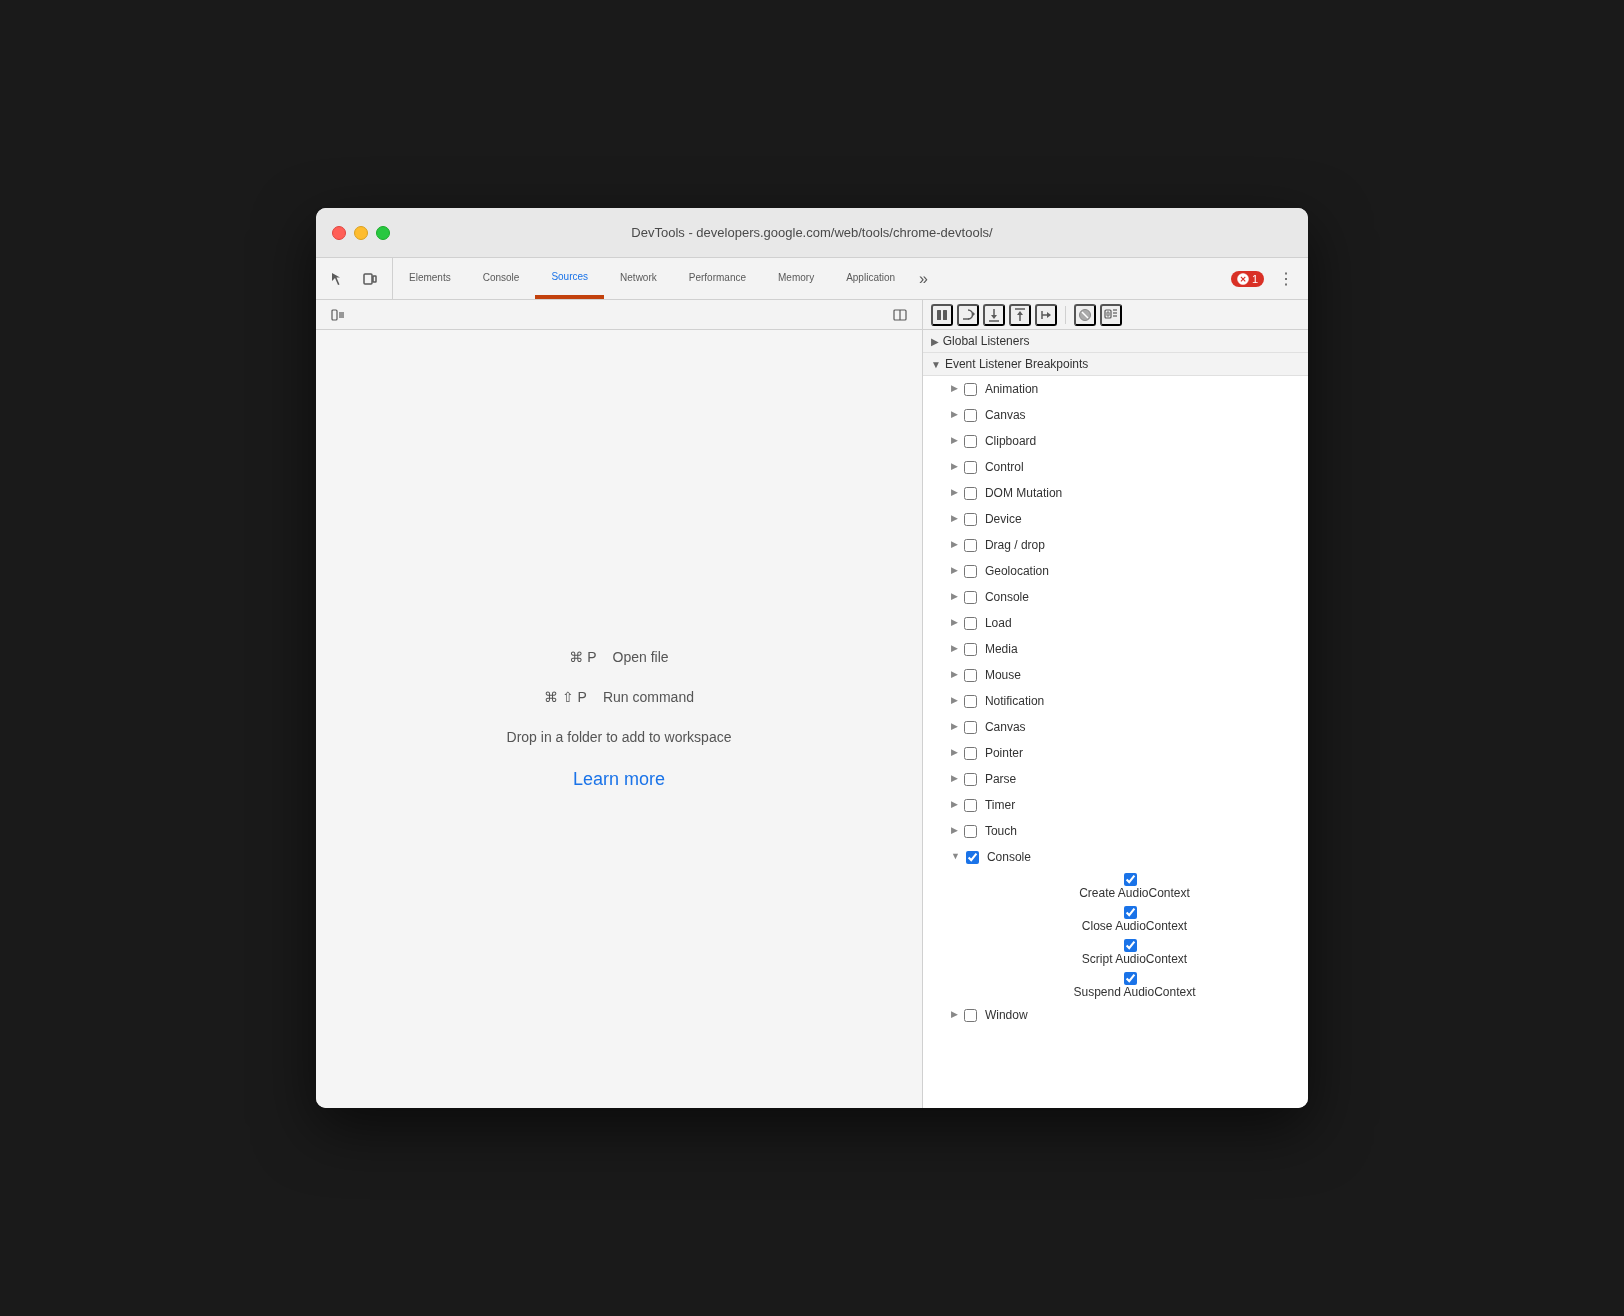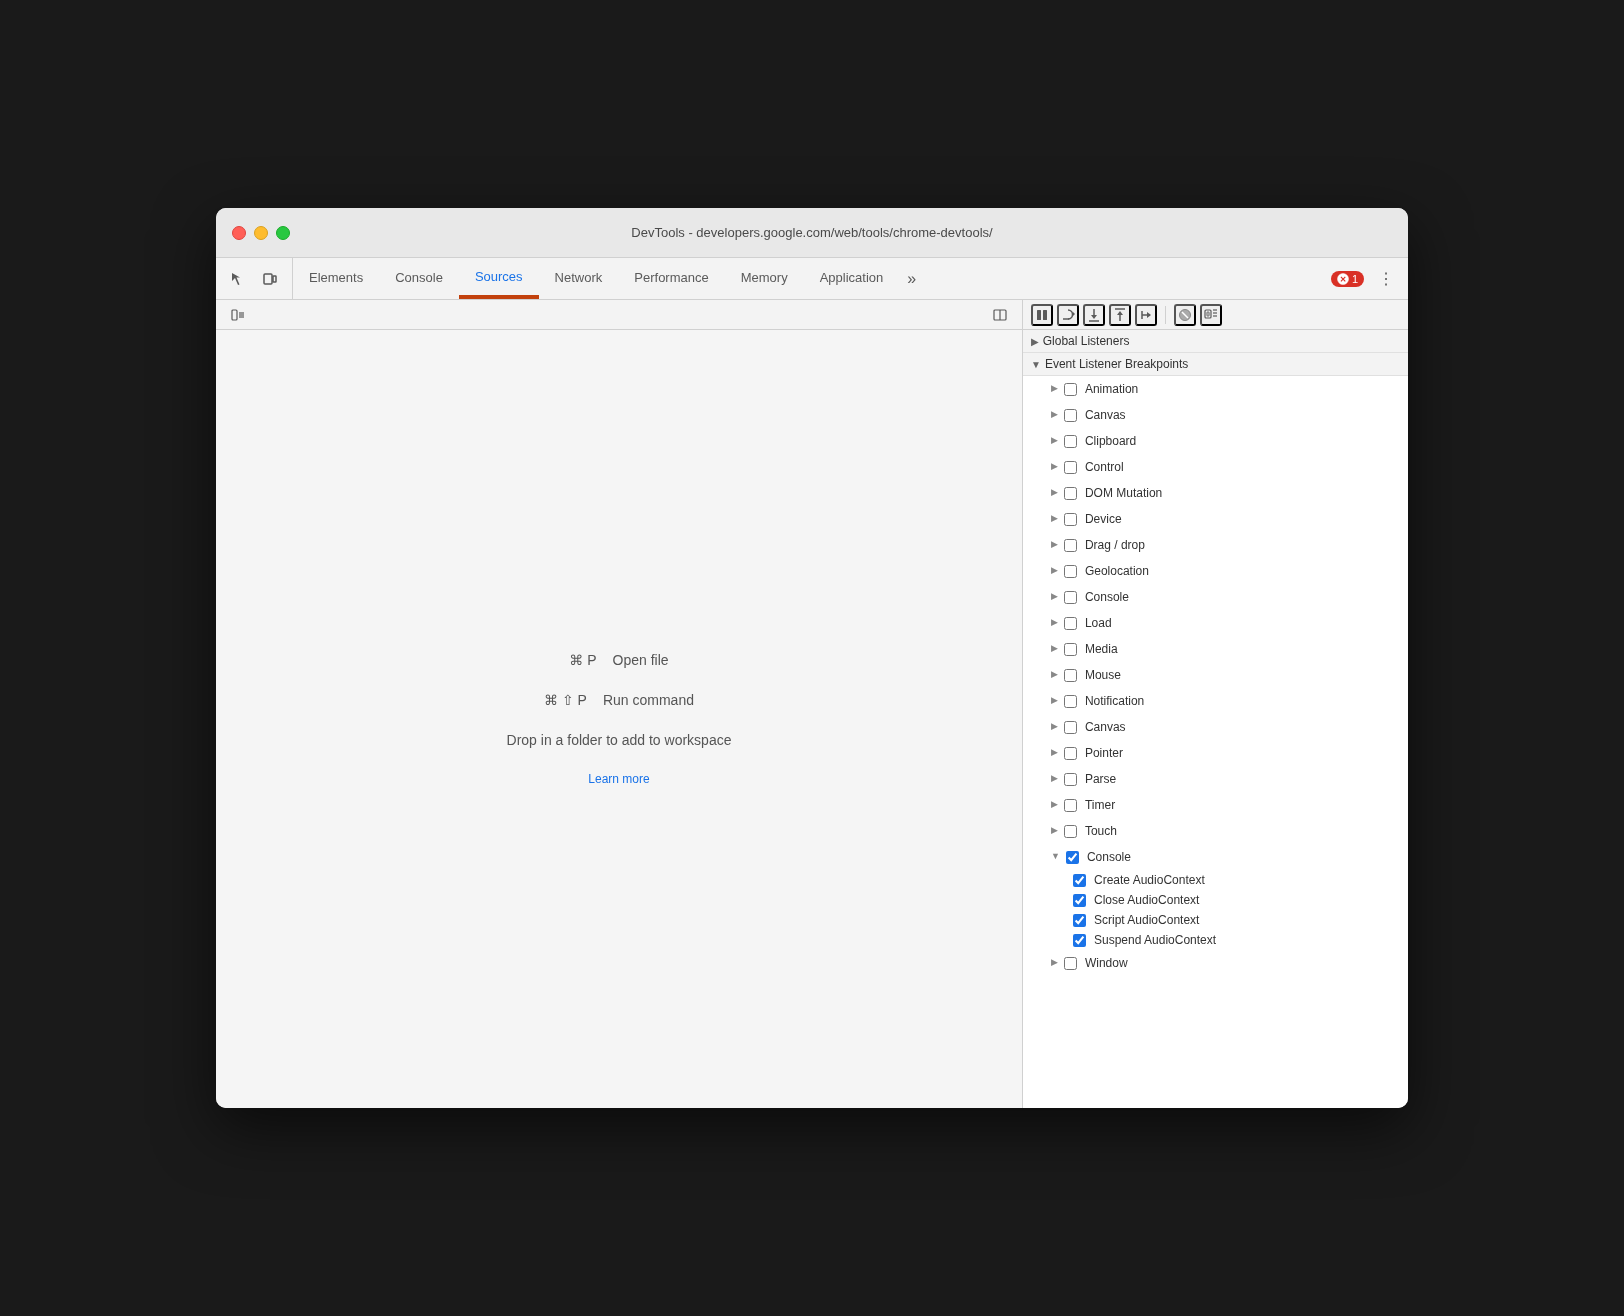--- a/index.html
+++ b/index.html
@@ -5,21 +5,21 @@
     * { margin: 0; padding: 0; box-sizing: border-box; }
     body {
       background: #1a1a1a;
       display: flex;
       justify-content: center;
       align-items: center;
       min-height: 100vh;
       font-family: -apple-system, BlinkMacSystemFont, 'Helvetica Neue', Arial, sans-serif;
     }
     .window {
-      width: 1192px;
+      width: 992px;
       height: 900px;
       background: #f0f0f0;
       border-radius: 10px;
       overflow: hidden;
       box-shadow: 0 20px 60px rgba(0,0,0,0.6);
       display: flex;
       flex-direction: column;
       justify-content: center;
     }
     
@@ -86,21 +86,21 @@
     }
     .devtools-tab-list {
       display: flex;
       align-items: stretch;
       flex: 1;
     }
     .devtools-tab {
       padding: 0 16px;
       display: flex;
       align-items: center;
-      font-size: 13px;
+      font-size: 10px;
       color: #5a5a5a;
       cursor: pointer;
       border-bottom: 2px solid transparent;
       white-space: nowrap;
     }
     .devtools-tab.active {
       color: #1a73e8;
       border-bottom: 4px solid #c2410c;
     }
     .devtools-tab-more {
@@ -174,21 +174,21 @@
     }
     .shortcut-label {
       font-size: 14px;
       color: #555;
     }
     .sources-drop-text {
       font-size: 14px;
       color: #555;
     }
     .sources-learn-more {
-      font-size: 12px;
+      font-size: 18px;
       color: #1a73e8;
       cursor: pointer;
       text-decoration: none;
     }
     
     .right-panel {
       width: 385px;
       display: flex;
       flex-direction: column;
       background: #fff;
@@ -269,20 +269,21 @@
     .bp-label {
       flex: 1;
     }
     .bp-sub-item {
       display: flex;
       align-items: center;
       padding: 3px 12px 3px 50px;
       cursor: pointer;
       color: #333;
       font-size: 12px;
+      flex-direction: column;
     }
     .bp-sub-checkbox {
       width: 13px;
       height: 13px;
       margin-right: 8px;
       cursor: pointer;
       accent-color: #1a73e8;
     }
     
     .breakpoints-panel::-webkit-scrollbar { width: 8px; }

